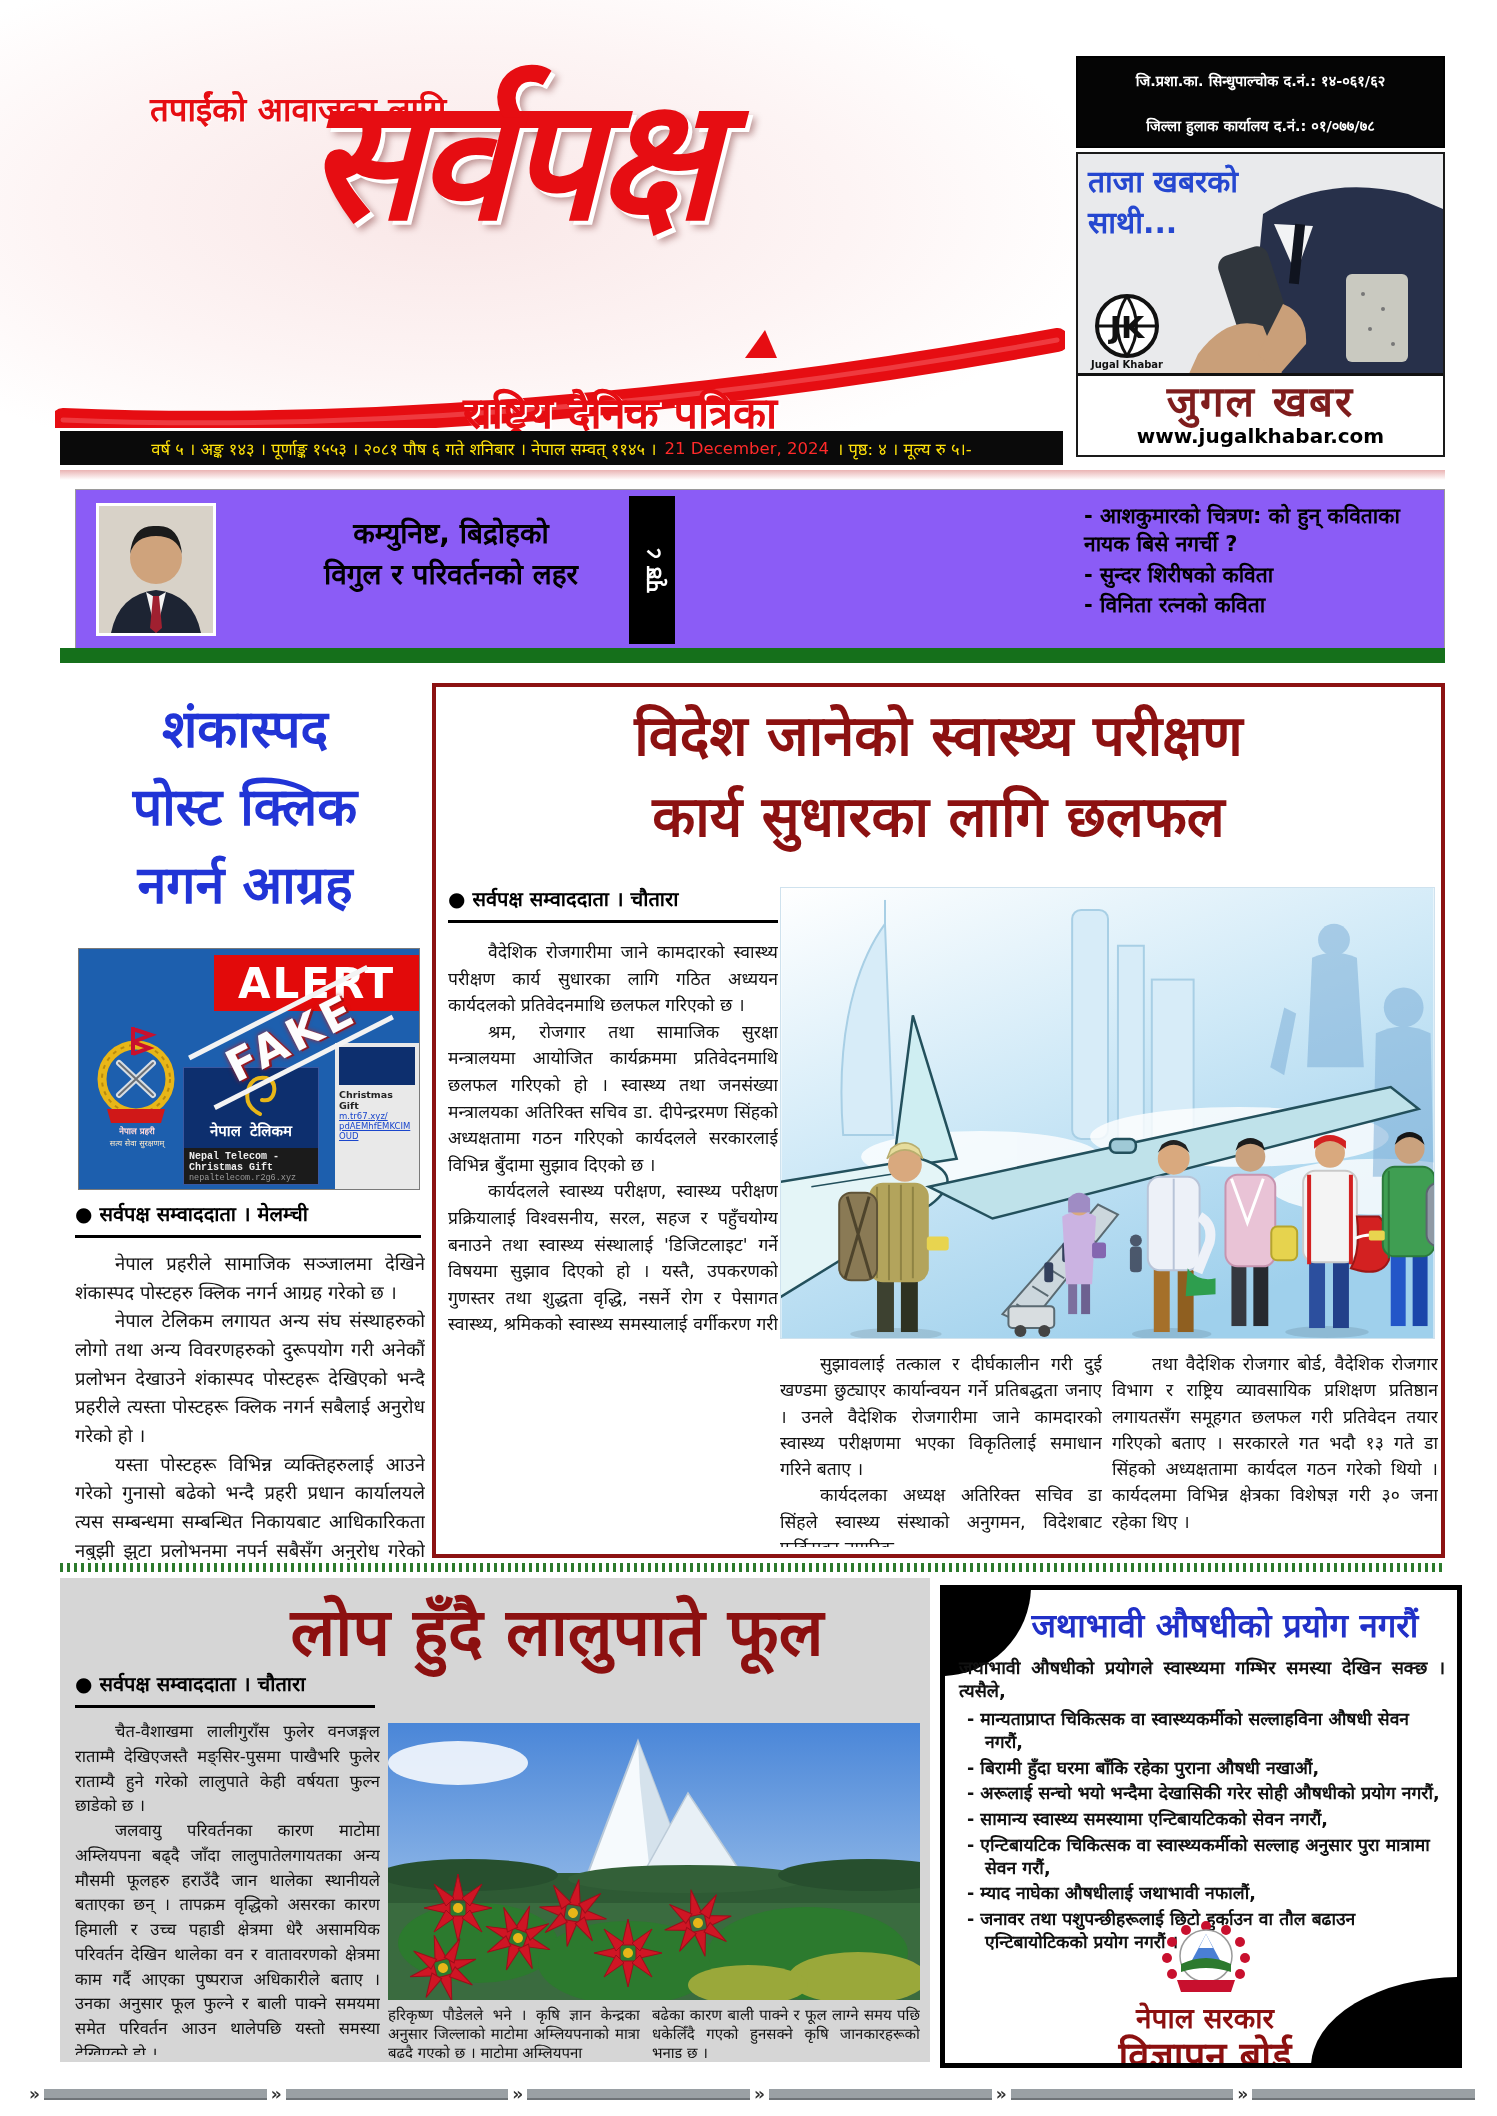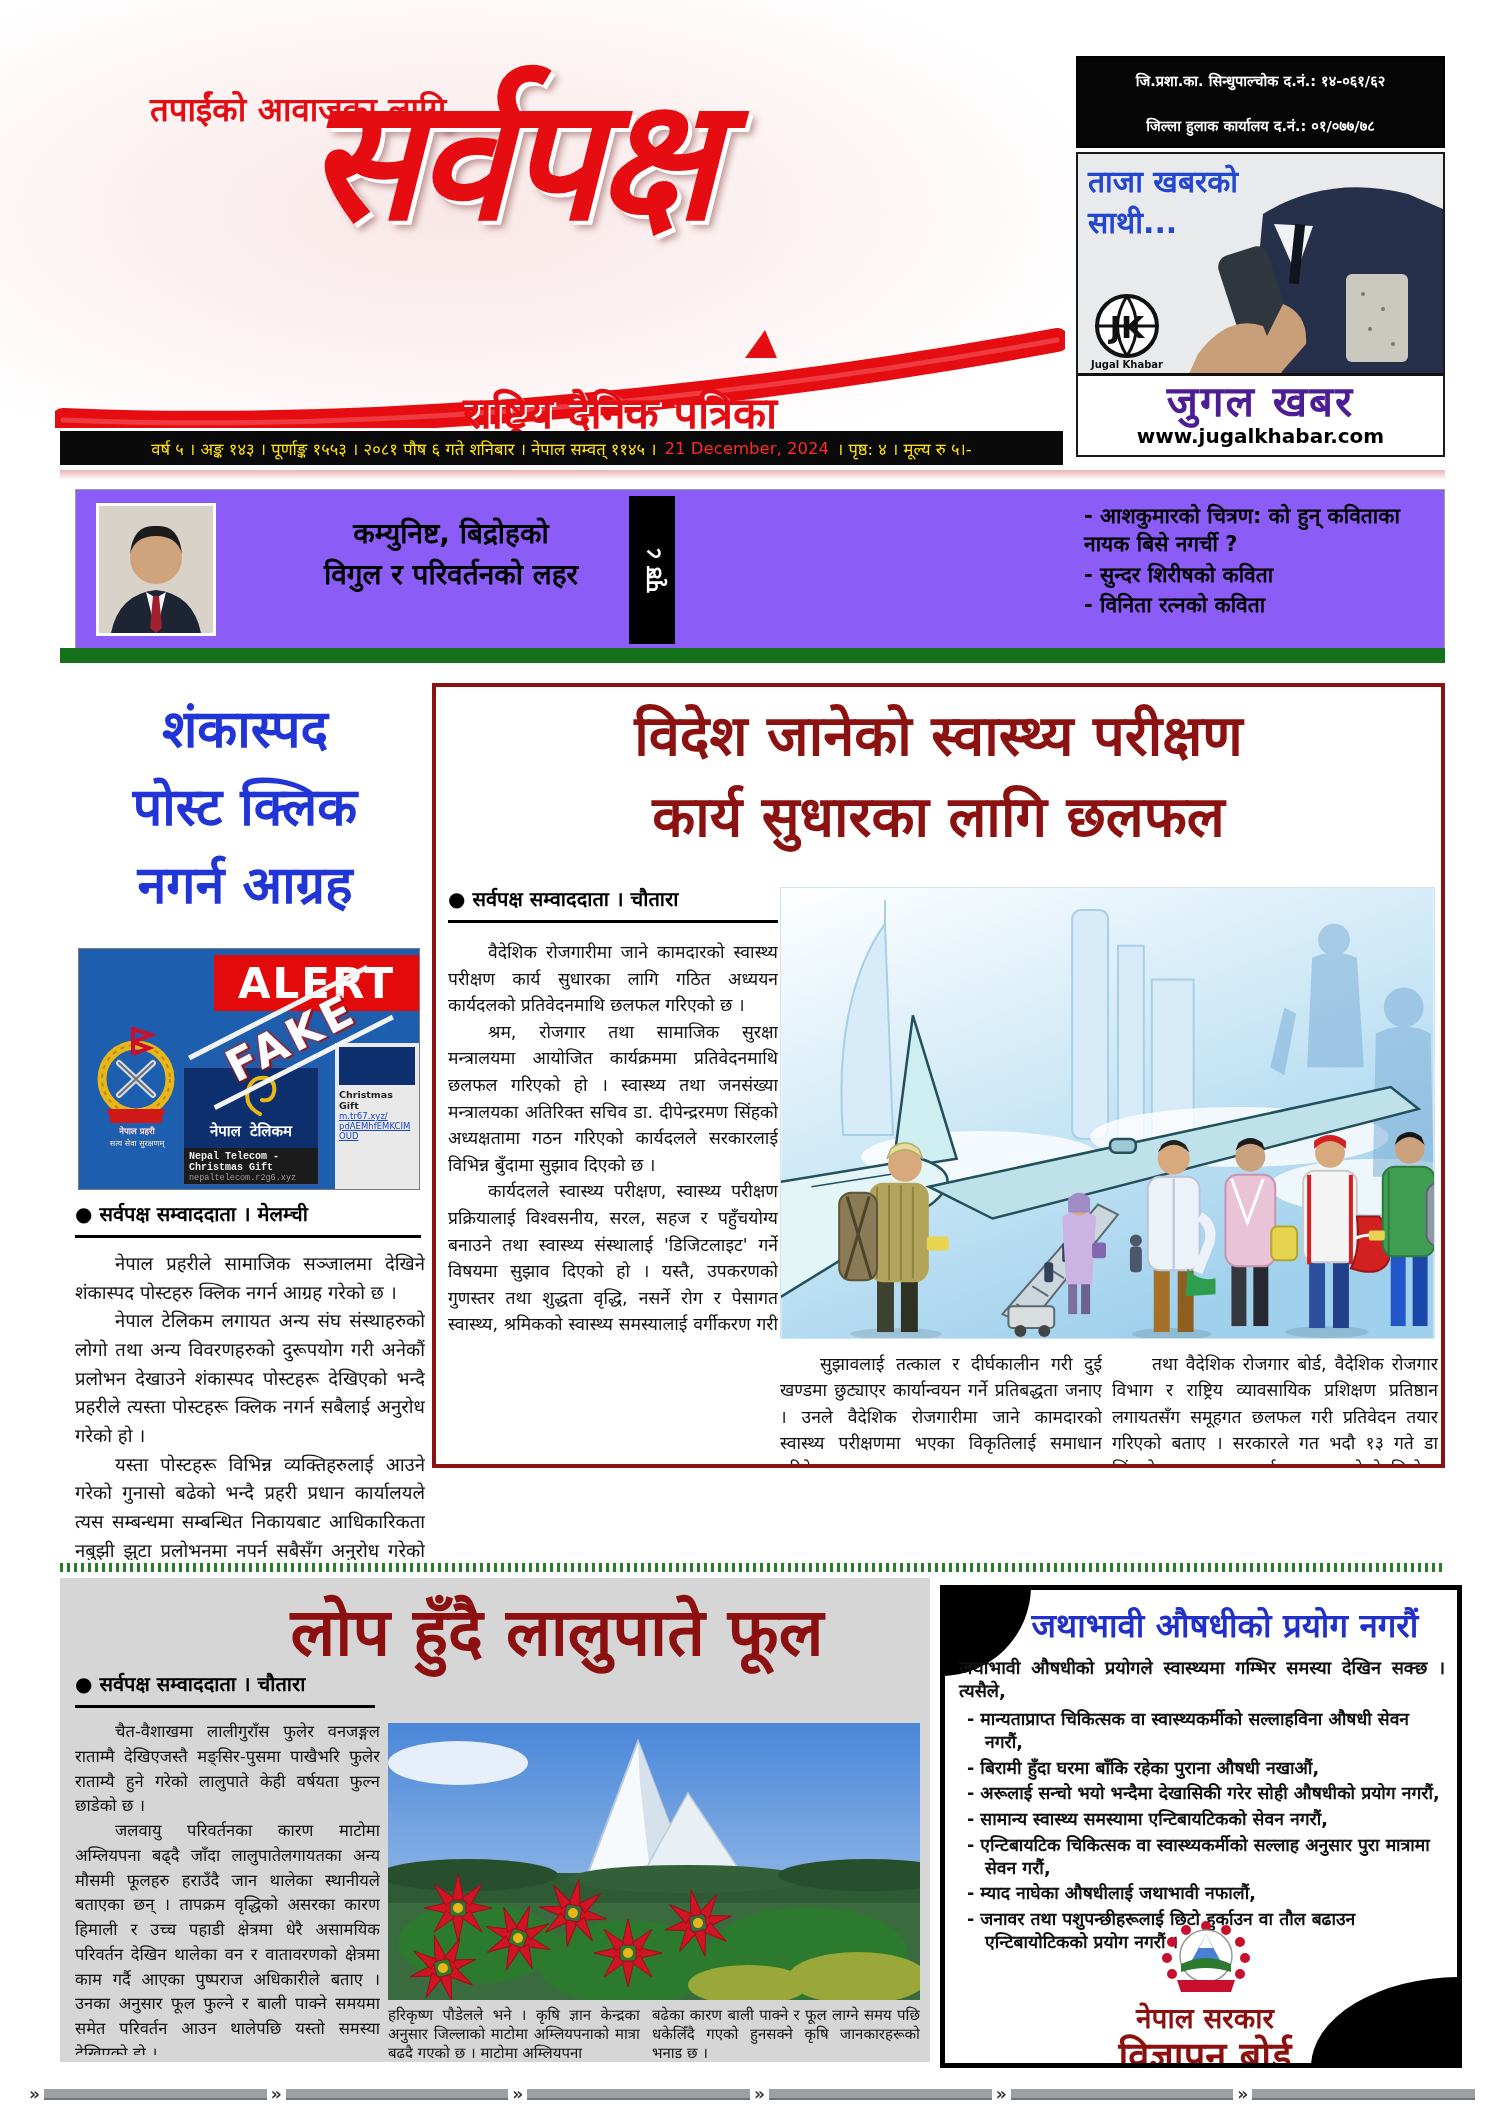--- a/index.html
+++ b/index.html
@@ -24,21 +24,21 @@
   
   .regbox{left:1076px;top:56px;width:369px;height:92px;background:#050505;color:#fff;
     display:flex;flex-direction:column;justify-content:center;gap:25px;text-align:center;
     font-size:14.5px;font-weight:700;border:2px solid #000;}
   .jugal{left:1076px;top:152px;width:369px;height:305px;border:2px solid #1a1a1a;background:#fff;overflow:hidden;}
   .jugal-photo{left:0;top:0;width:365px;height:222px;}
   .jugal-slogan{left:10px;top:8px;width:175px;font-size:30px;font-weight:800;color:#2547d0;line-height:1.35;}
   .jk-logo{left:12px;top:138px;width:74px;height:80px;}
   .jugal-band{left:0;bottom:0;width:100%;height:82px;background:#fff;border-top:3px solid #111;
     text-align:center;padding-top:4px;}
-  .jugal-brand{font-size:42px;font-weight:900;color:#4c1d95;line-height:1.05;letter-spacing:2px;}
+  .jugal-brand{font-size:42px;font-weight:900;color:#7f1d1d;line-height:1.05;letter-spacing:2px;}
   .jugal-web{font-size:20px;font-weight:700;color:#000;}
 
   
   .dateline{left:60px;top:431px;width:1003px;height:34px;background:#0a0a0a;
     display:flex;align-items:center;justify-content:center;gap:8px;
     font-size:16.5px;font-weight:400;color:#ffe20a;white-space:nowrap;overflow:hidden;}
   .date-en{color:#ff2a2a;}
   .pinkline{left:60px;top:470px;width:1385px;height:10px;
     background:linear-gradient(180deg,#eab4b4,#ffffff);}
 
@@ -78,21 +78,21 @@
   .side-gift{font-weight:700;font-size:9.5px;}
   .side-url{color:#1a46cc;text-decoration:underline;font-size:8.5px;word-break:break-all;}
   .fake-stamp{left:112px;top:58px;width:200px;transform:rotate(-27deg);text-align:center;color:#fdfdfd;
     font-size:44px;font-weight:900;letter-spacing:4px;border-top:5px solid #f3f3f3;border-bottom:5px solid #f3f3f3;
     text-shadow:0 0 5px rgba(190,30,30,.95),2px 2px 0 rgba(150,10,10,.8);}
   .byline{font-size:20px;font-weight:800;border-bottom:3px solid #000;padding-bottom:8px;color:#000;}
   .alert-byline{left:75px;top:1200px;width:346px;}
   .alert-body{left:75px;top:1250px;width:350px;height:310px;font-size:18.5px;line-height:1.55;overflow:hidden;}
 
   
-  .main-box{left:432px;top:683px;width:1013px;height:785px;border:4px solid #8c1212;background:#fff;overflow:hidden;}
+  .main-box{left:432px;top:683px;width:1013px;height:875px;border:4px solid #8c1212;background:#fff;overflow:hidden;}
   .main-headline{left:0;top:8px;width:1005px;text-align:center;font-size:56px;font-weight:800;
     color:#8c1111;line-height:1.45;}
   .main-byline{left:12px;top:198px;width:330px;}
   .main-col1{left:12px;top:252px;width:330px;height:400px;font-size:17.5px;line-height:1.52;overflow:hidden;}
   .main-illo{left:344px;top:200px;width:655px;height:452px;border:1px solid #cfe2ee;}
   .main-col2{left:344px;top:664px;width:322px;height:196px;font-size:17.5px;line-height:1.5;overflow:hidden;}
   .main-col3{left:676px;top:664px;width:326px;height:196px;font-size:17.5px;line-height:1.5;overflow:hidden;}
 
   .dashed-green{left:60px;top:1563px;width:1385px;height:9px;
     background:repeating-linear-gradient(90deg,#2c7a2c 0 3px,transparent 3px 7px);}

